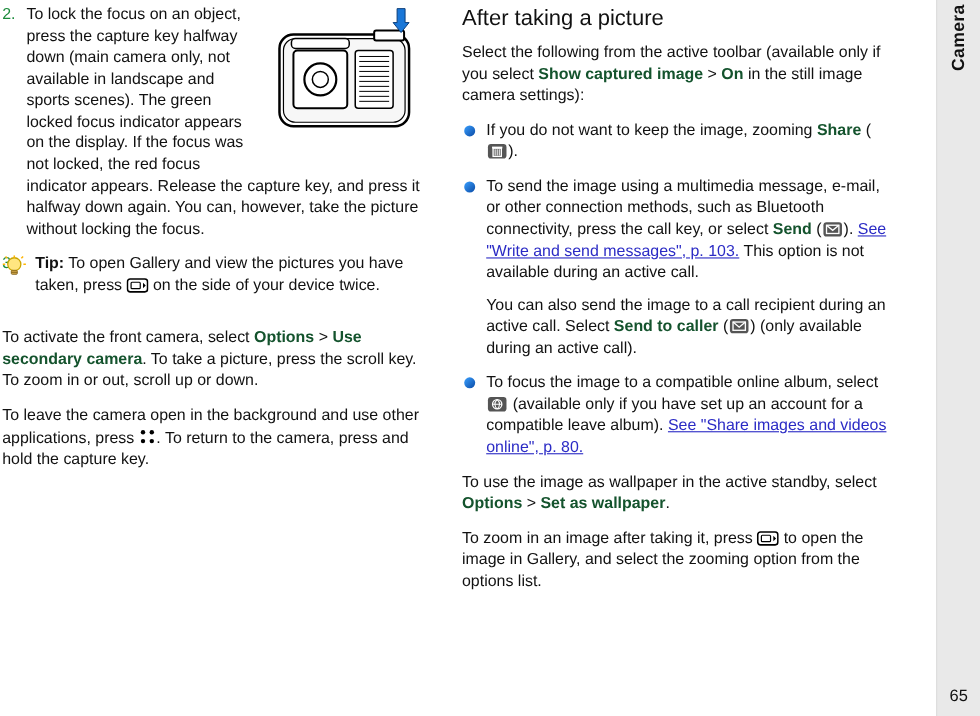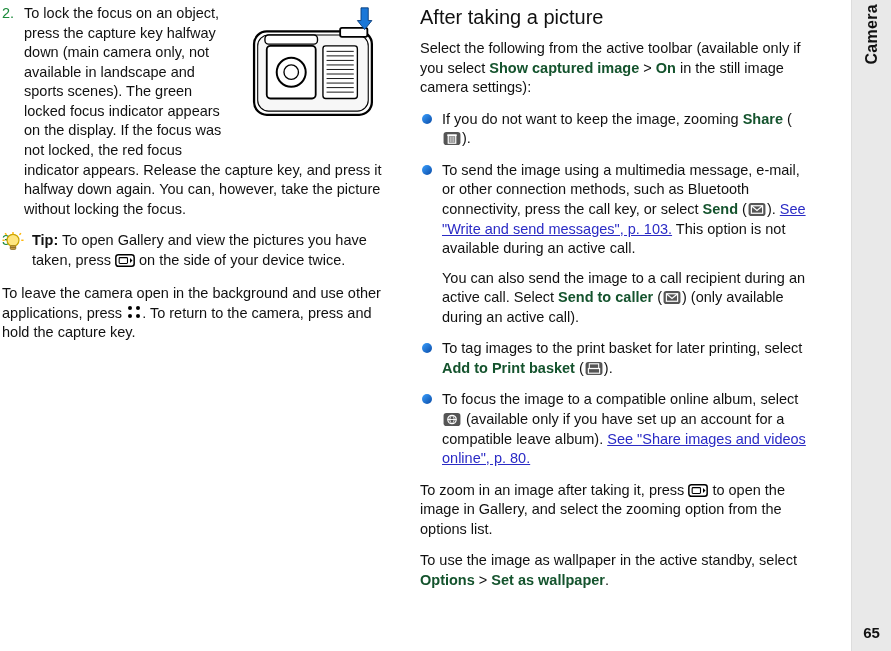--- a/index.html
+++ b/index.html
@@ -40,39 +40,39 @@
     padding: 4px 0 8px 0;
   }
   .sidebar-label {
     writing-mode: vertical-rl;
     transform: rotate(180deg);
     font-weight: 700;
     font-size: 16px;
     letter-spacing: 0.3px;
   }
   .pagenum {
-    font-weight: 700;
+    font-weight: 400;
     font-size: 15px;
   }
   .ol-item {
     position: relative;
     padding-left: 22px;
     margin-bottom: 12px;
   }
   .ol-num {
     position: absolute;
     left: 0;
     top: 0;
     color: #1a8a3a;
     font-weight: 500;
   }
   .tipbox {
     position: relative;
     padding-left: 30px;
-    margin: 6px 0 14px 0;
+    margin: 6px 0 28px 0;
   }
   .tip-icon {
     position: absolute;
     left: 0;
     top: 1px;
     width: 22px;
     height: 22px;
   }
   p.blk { margin-bottom: 12px; }
   .label-green { color: #14532d; font-weight: 400; }
@@ -169,20 +169,23 @@
           </g>
         </svg>
       </span>
       <span class="bold">Tip:</span><span> To open Gallery and view the pictures you have taken, press </span><span class="inline-icon"><svg viewBox="0 0 24 16">
             <rect x="1" y="1" width="22" height="14" rx="3" fill="#fff" stroke="#000" stroke-width="1.8"></rect>
             <rect x="5" y="4.5" width="10" height="7" rx="1" fill="none" stroke="#000" stroke-width="1.3"></rect>
             <polygon points="18,5 21,8 18,11" fill="#000"></polygon>
           </svg></span><span> on the side of your device twice.</span>
     </div>
 
+    <p class="blk">
+      <span>To activate the front camera, select </span><span class="label-green bold">Options</span><span> &gt; </span><span class="label-green bold">Use secondary camera</span><span>. To take a picture, press the scroll key. To zoom in or out, scroll up or down.</span>
+    </p>
 
     <p class="blk">
       <span>To leave the camera open in the background and use other applications, press </span><span class="inline-icon" style="width:16px;height:16px;vertical-align:-2px;"><svg viewBox="0 0 16 16">
             <circle cx="4" cy="4" r="2" fill="#000"></circle>
             <circle cx="12" cy="4" r="2" fill="#000"></circle>
             <circle cx="4" cy="12" r="2" fill="#000"></circle>
             <circle cx="12" cy="12" r="2" fill="#000"></circle>
           </svg></span><span>. To return to the camera, press and hold the capture key.</span>
     </p>
   </div>
@@ -216,50 +219,42 @@
             </svg></span><span>). </span><span class="link">See "Write and send messages", p. 103.</span><span> This option is not available during an active call.</span>
         <p style="margin-top:10px;">
           <span>You can also send the image to a call recipient during an active call. Select </span><span class="label-green bold">Send to caller</span><span> (</span><span class="inline-icon"><svg viewBox="0 0 20 16">
                 <rect x="1" y="1" width="18" height="14" rx="3" fill="#555"></rect>
                 <rect x="4" y="4" width="12" height="8" fill="none" stroke="#fff" stroke-width="1.3"></rect>
                 <polyline points="4,4 10,9 16,4" fill="none" stroke="#fff" stroke-width="1.3"></polyline>
               </svg></span><span>) (only available during an active call).</span>
         </p>
       </li>
 
-      <li>
-        <span class="bullet-dot"></span>
-        <span>To tag images to the print basket for later printing, select </span><span class="label-green bold">Add to Print basket</span><span> (</span><span class="inline-icon"><svg viewBox="0 0 20 16">
-              <rect x="1" y="1" width="18" height="14" rx="3" fill="#555"></rect>
-              <rect x="5" y="3" width="10" height="5" fill="none" stroke="#fff" stroke-width="1.2"></rect>
-              <rect x="4" y="8" width="12" height="5" fill="none" stroke="#fff" stroke-width="1.2"></rect>
-            </svg></span><span>).</span>
-      </li>
 
       <li>
         <span class="bullet-dot"></span>
         <span>To focus the image to a compatible online album, select </span><span class="inline-icon"><svg viewBox="0 0 20 16">
               <rect x="1" y="1" width="18" height="14" rx="3" fill="#555"></rect>
               <circle cx="10" cy="8" r="4.5" fill="none" stroke="#fff" stroke-width="1.3"></circle>
               <line x1="5.5" y1="8" x2="14.5" y2="8" stroke="#fff"></line>
               <path d="M10 3.5 C7 6,7 10,10 12.5 M10 3.5 C13 6,13 10,10 12.5" fill="none" stroke="#fff" stroke-width="1"></path>
             </svg></span><span> (available only if you have set up an account for a compatible leave album). </span><span class="link">See "Share images and videos online", p. 80.</span>
       </li>
     </ul>
 
     <p class="blk">
+      <span>To use the image as wallpaper in the active standby, select </span><span class="label-green bold">Options</span><span> &gt; </span><span class="label-green bold">Set as wallpaper</span><span>.</span>
+    </p>
+
+    <p class="blk">
       <span>To zoom in an image after taking it, press </span><span class="inline-icon"><svg viewBox="0 0 24 16">
             <rect x="1" y="1" width="22" height="14" rx="3" fill="#fff" stroke="#000" stroke-width="1.8"></rect>
             <rect x="5" y="4.5" width="10" height="7" rx="1" fill="none" stroke="#000" stroke-width="1.3"></rect>
             <polygon points="18,5 21,8 18,11" fill="#000"></polygon>
           </svg></span><span> to open the image in Gallery, and select the zooming option from the options list.</span>
     </p>
-
-    <p class="blk">
-      <span>To use the image as wallpaper in the active standby, select </span><span class="label-green bold">Options</span><span> &gt; </span><span class="label-green bold">Set as wallpaper</span><span>.</span>
-    </p>
   </div>
 
   <div class="sidebar">
     <span class="sidebar-label">Camera</span>
     <span class="pagenum">65</span>
   </div>
 </div>
 
 </body></html>

